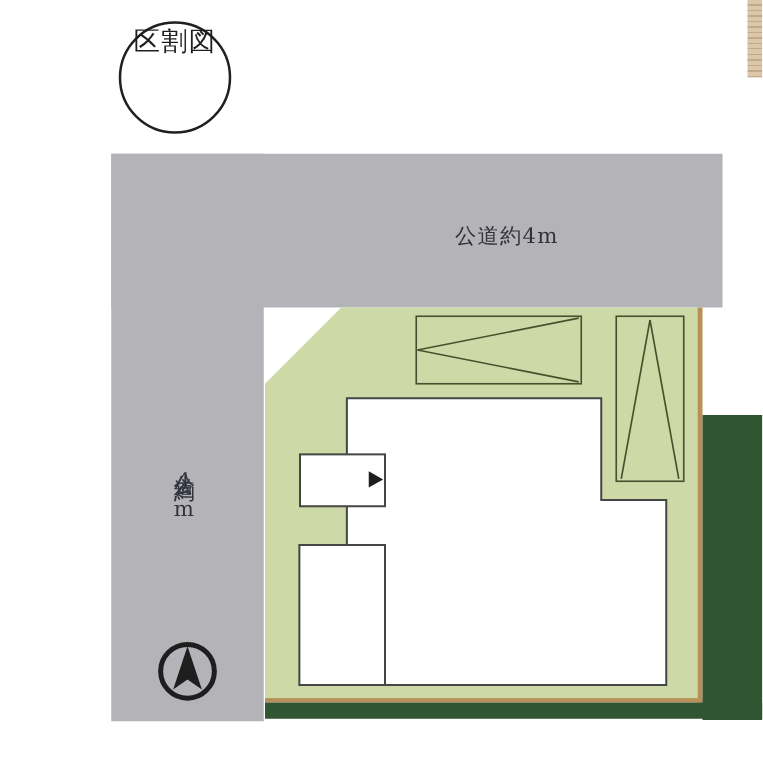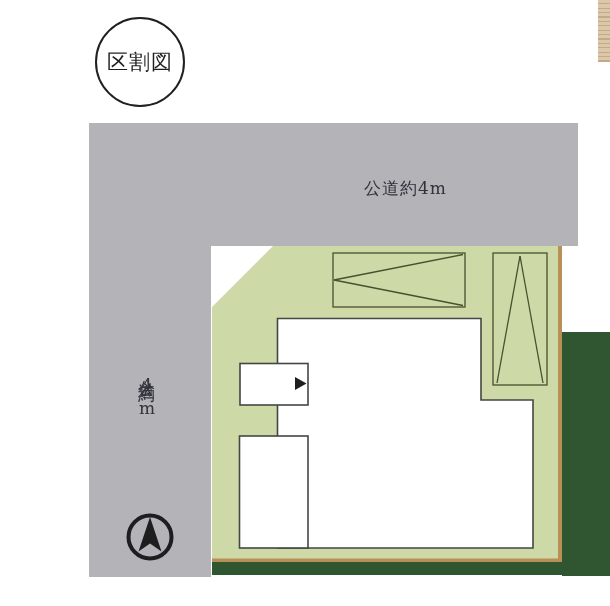--- a/index.html
+++ b/index.html
@@ -12,21 +12,21 @@
   .lot{fill:var(--lot_green);}
   .tan{fill:var(--boundary_tan);}
   .dgreen{fill:var(--greenery_dark);}
   .parking{fill:none;stroke:var(--parking_line);stroke-width:1.3;}
   .bld{fill:var(--building_fill);stroke:var(--building_line);stroke-width:1.6;}
   .ink{fill:var(--ink_black);}
   .compass-ring{fill:none;stroke:var(--ink_black);stroke-width:4;}
 
   .title-badge{position:absolute;left:95px;top:17px;width:86px;height:86px;
       border:2.5px solid #202020;border-radius:50%;background:#ffffff;
-      display:flex;align-items:center;justify-content:center;
+      display:flex;align-items:flex-start;justify-content:center;
       font-size:21px;letter-spacing:1px;color:var(--ink_black);}
   .road-label-h{position:absolute;left:364px;top:177px;
       font-size:17px;color:var(--label_text);letter-spacing:1px;white-space:nowrap;}
   .road-label-v{position:absolute;left:136px;top:366px;
       writing-mode:vertical-rl;text-orientation:upright;
       font-size:17px;color:var(--label_text);letter-spacing:3px;}
   .deck-strip{position:absolute;left:598px;top:0;width:12px;height:62px;
       background:repeating-linear-gradient(180deg,
         var(--deck_light) 0px, var(--deck_light) 3.2px,
         var(--deck_dark) 3.2px, var(--deck_dark) 4.4px);}

